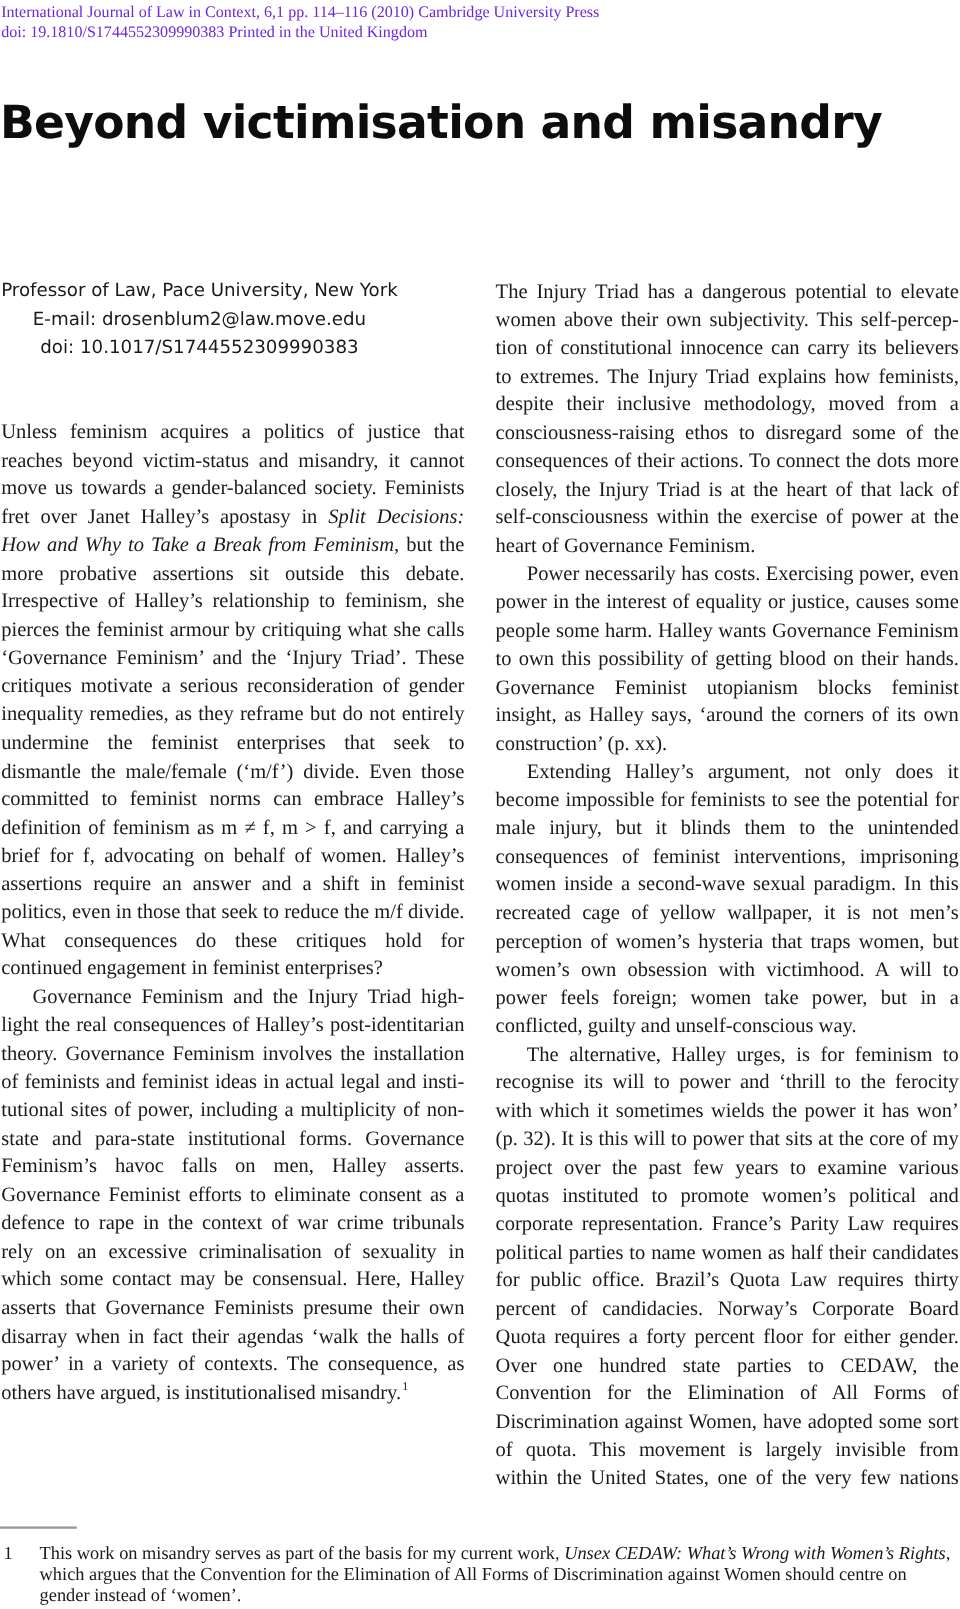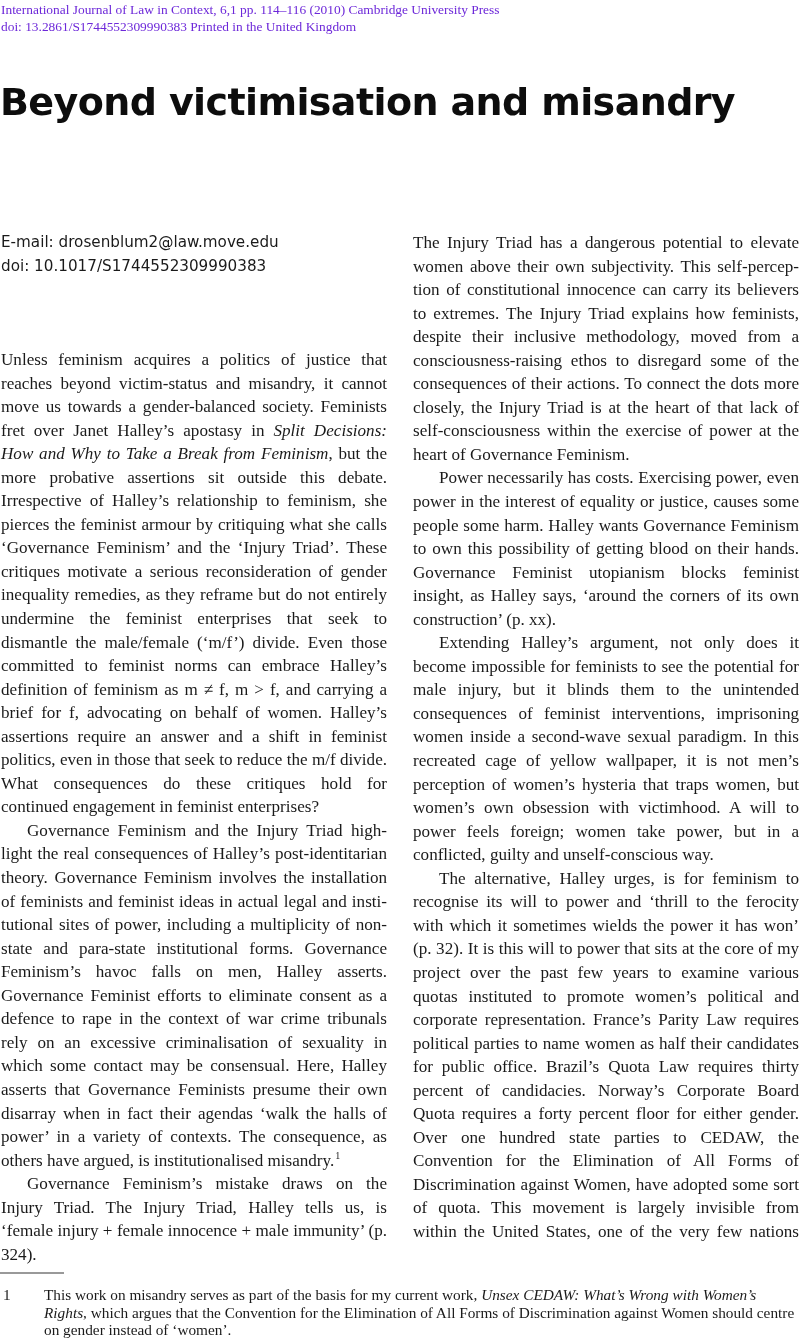--- a/index.html
+++ b/index.html
@@ -1,54 +1,54 @@
 <!DOCTYPE html>
 <html><head>
 <meta charset="utf-8">
 <style>
   html, body { margin:0; padding:0; background:#ffffff; }
   body { width:800px; height:1341px; position:relative; overflow:hidden; color:#1a1a1a; }
   .serif { font-family:"Liberation Serif","DejaVu Serif",serif; }
-  .sans { font-family:"DejaVu Sans","Liberation Sans",sans-serif; }
+  .sans { font-family:"DejaVu Sans","Liberation Sans",sans-serif;text-align:center; }
   #running-head { position:absolute; left:1px; top:1px; font-size:13.4px; line-height:17px; color:#6d28d9; white-space:nowrap; }
   #title { position:absolute; left:0px; top:80px; font-size:38px; font-weight:bold; letter-spacing:-0.6px; margin:0; color:#0d0d0d; white-space:nowrap; }
   #author-block { position:absolute; left:1px; top:231px; font-size:15.2px; line-height:23.5px; color:#1a1a1a; }
   #author-block div { white-space:nowrap; }
   .col { position:absolute; top:0; font-size:17.1px; line-height:23.55px; text-align:justify; hyphens:manual; }
   #col-left { left:1px; width:386px; top:348px; }
   #col-right { left:413px; width:386px; top:231px; }
   .col p { margin:0; text-indent:26px; }
   .col p.noindent { text-indent:0; }
   .col p.last-line-fix { text-align-last:justify; }
   sup.fnref { font-size:10px; vertical-align:top; line-height:10px; position:relative; top:2px; margin-left:1px; }
   #footnote-rule { position:absolute; left:0; top:1272px; width:64px; border-top:2px solid #999; }
   #footnote { position:absolute; left:0; top:1286px; width:798px; font-size:15.3px; line-height:17.5px; }
   #footnote .fn-num { position:absolute; left:3px; top:0; }
-  #footnote .fn-text { margin-left:44px;font-family:Liberation Serif, serif; }
+  #footnote .fn-text { margin-left:33px;font-family:Liberation Serif, serif; }
   i { font-style:italic; }
 </style>
 </head>
 <body>
 
 <header id="running-head" class="serif">
   <div>International Journal of Law in Context, 6,1 pp. 114–116 (2010) Cambridge University Press</div>
-  <div>doi: 13.2861/S1744552309990383 Printed in the United Kingdom</div>
+  <div>doi: 19.1810/S1744552309990383 Printed in the United Kingdom</div>
 </header>
 
 <h1 id="title" class="sans">Beyond victimisation and misandry</h1>
 
 <section id="author-block" class="sans">
+  <div>Professor of Law, Pace University, New York</div>
   <div>E-mail: drosenblum2@law.move.edu</div>
   <div>doi: 10.1017/S1744552309990383</div>
 </section>
 
 <article id="col-left" class="col serif">
   <p class="noindent"><span>Unless feminism acquires a politics of justice that reaches beyond victim-status and misandry, it cannot move us towards a gender-balanced society. Feminists fret over Janet Halley’s apostasy in </span><i>Split Decisions: How and Why to Take a Break from Feminism</i><span>, but the more probative assertions sit outside this debate. Irrespective of Halley’s relationship to feminism, she pierces the feminist armour by critiquing what she calls ‘Governance Feminism’ and the ‘Injury Triad’. These critiques motivate a serious reconsideration of gender inequality remedies, as they reframe but do not entirely undermine the feminist enterprises that seek to dismantle the male/female (‘m/f’) divide. Even those committed to feminist norms can embrace Halley’s definition of feminism as m ≠ f, m &gt; f, and carrying a brief for f, advocating on behalf of women. Halley’s assertions require an answer and a shift in feminist politics, even in those that seek to reduce the m/f divide. What consequences do these critiques hold for continued engagement in feminist enterprises?</span></p>
   <p><span>Governance Feminism and the Injury Triad high­light the real consequences of Halley’s post-identitarian theory. Governance Feminism involves the installation of feminists and feminist ideas in actual legal and insti­tutional sites of power, including a multiplicity of non-state and para-state institutional forms. Governance Feminism’s havoc falls on men, Halley asserts. Governance Feminist efforts to eliminate consent as a defence to rape in the context of war crime tribunals rely on an excessive criminalisation of sexuality in which some contact may be consensual. Here, Halley asserts that Governance Feminists presume their own disarray when in fact their agendas ‘walk the halls of power’ in a variety of contexts. The consequence, as others have argued, is institutionalised misandry.</span><sup class="fnref">1</sup></p>
-  <p class="last-line-fix"><span>Governance Feminism’s mistake draws on the Injury Triad. The Injury Triad, Halley tells us, is ‘female injury + female innocence + male immunity’ (p. 324).</span></p>
 </article>
 
 <article id="col-right" class="col serif">
   <p class="noindent"><span>The Injury Triad has a dangerous potential to elevate women above their own subjectivity. This self-percep­tion of constitutional innocence can carry its believers to extremes. The Injury Triad explains how feminists, despite their inclusive methodology, moved from a consciousness-raising ethos to disregard some of the consequences of their actions. To connect the dots more closely, the Injury Triad is at the heart of that lack of self-consciousness within the exercise of power at the heart of Governance Feminism.</span></p>
   <p><span>Power necessarily has costs. Exercising power, even power in the interest of equality or justice, causes some people some harm. Halley wants Governance Feminism to own this possibility of getting blood on their hands. Governance Feminist utopianism blocks feminist insight, as Halley says, ‘around the corners of its own construction’ (p. xx).</span></p>
   <p><span>Extending Halley’s argument, not only does it become impossible for feminists to see the potential for male injury, but it blinds them to the unintended consequences of feminist interventions, imprisoning women inside a second-wave sexual paradigm. In this recreated cage of yellow wallpaper, it is not men’s perception of women’s hysteria that traps women, but women’s own obsession with victimhood. A will to power feels foreign; women take power, but in a conflicted, guilty and unself-conscious way.</span></p>
   <p class="last-line-fix"><span>The alternative, Halley urges, is for feminism to recognise its will to power and ‘thrill to the ferocity with which it sometimes wields the power it has won’ (p. 32). It is this will to power that sits at the core of my project over the past few years to examine various quotas instituted to promote women’s political and corporate representation. France’s Parity Law requires political parties to name women as half their candi­dates for public office. Brazil’s Quota Law requires thirty percent of candidacies. Norway’s Corporate Board Quota requires a forty percent floor for either gender. Over one hundred state parties to CEDAW, the Convention for the Elimination of All Forms of Discrimination against Women, have adopted some sort of quota. This movement is largely invisible from within the United States, one of the very few nations</span></p>
 </article>
 
 <div id="footnote-rule"></div>

